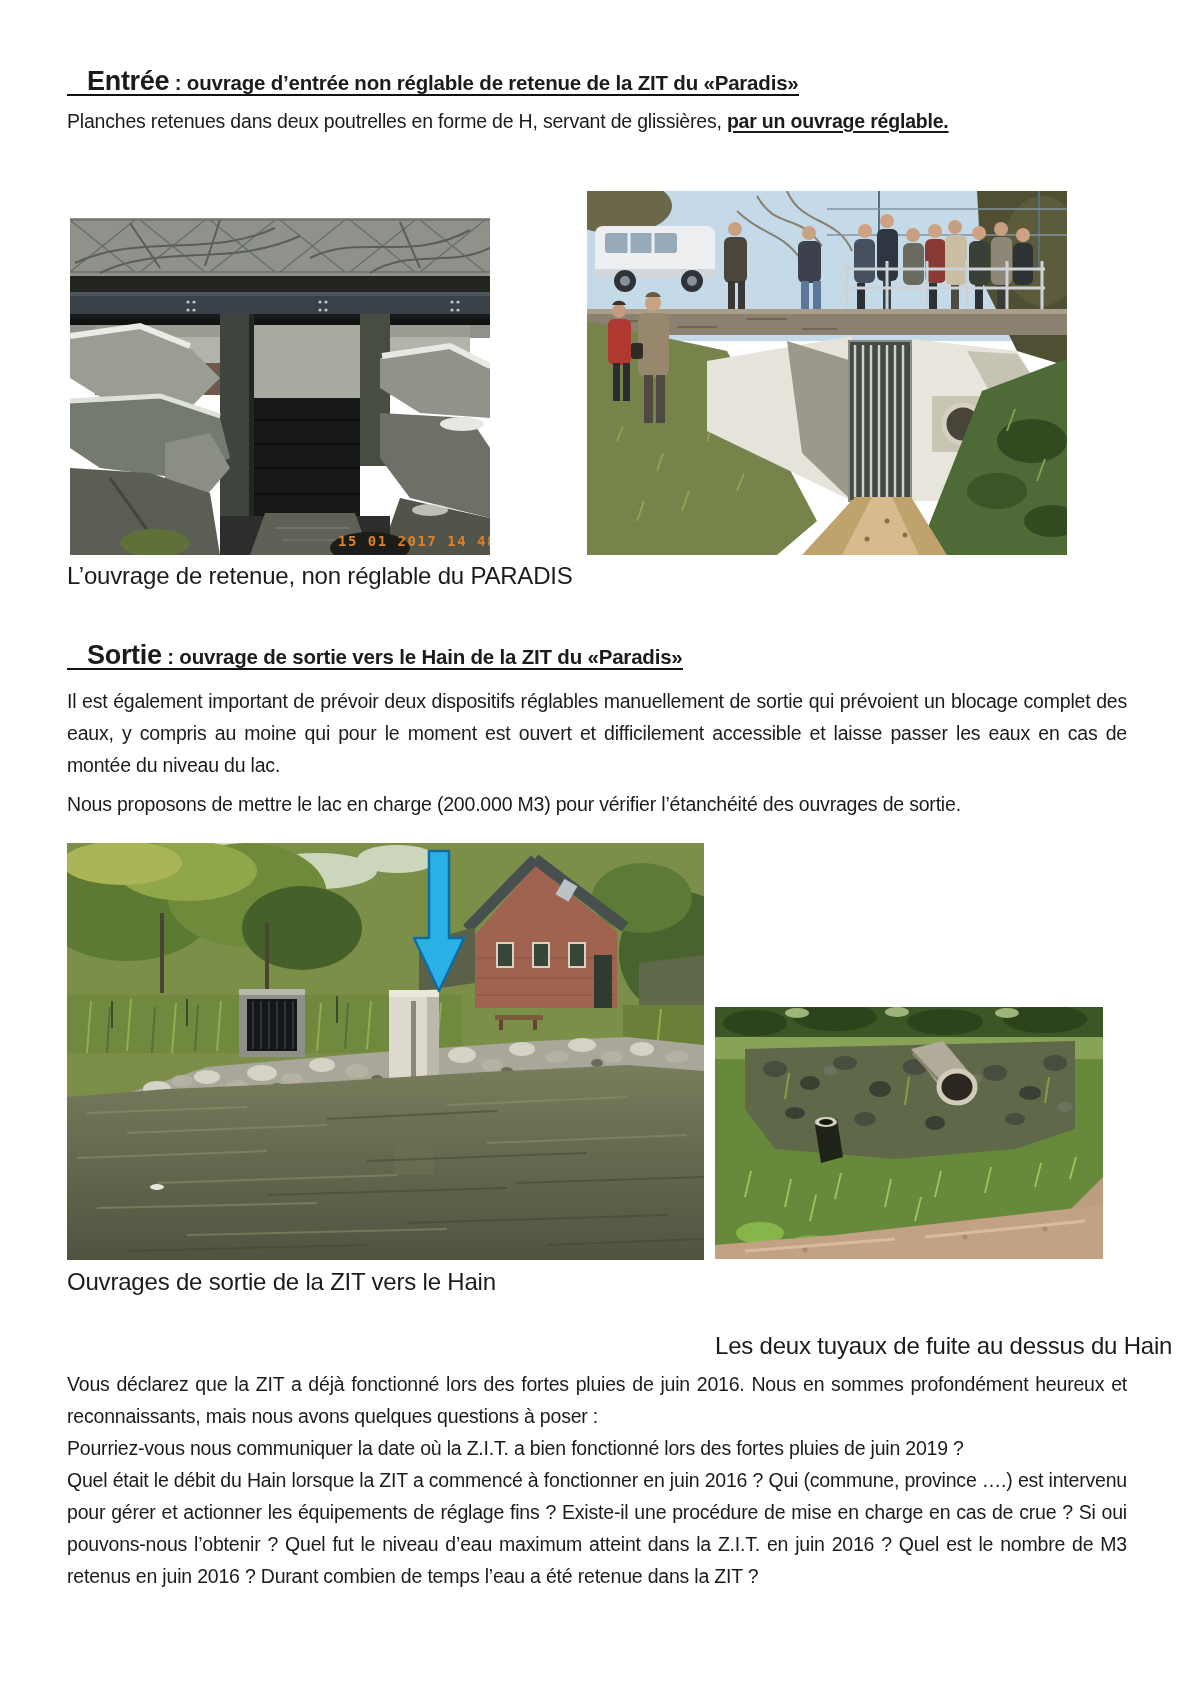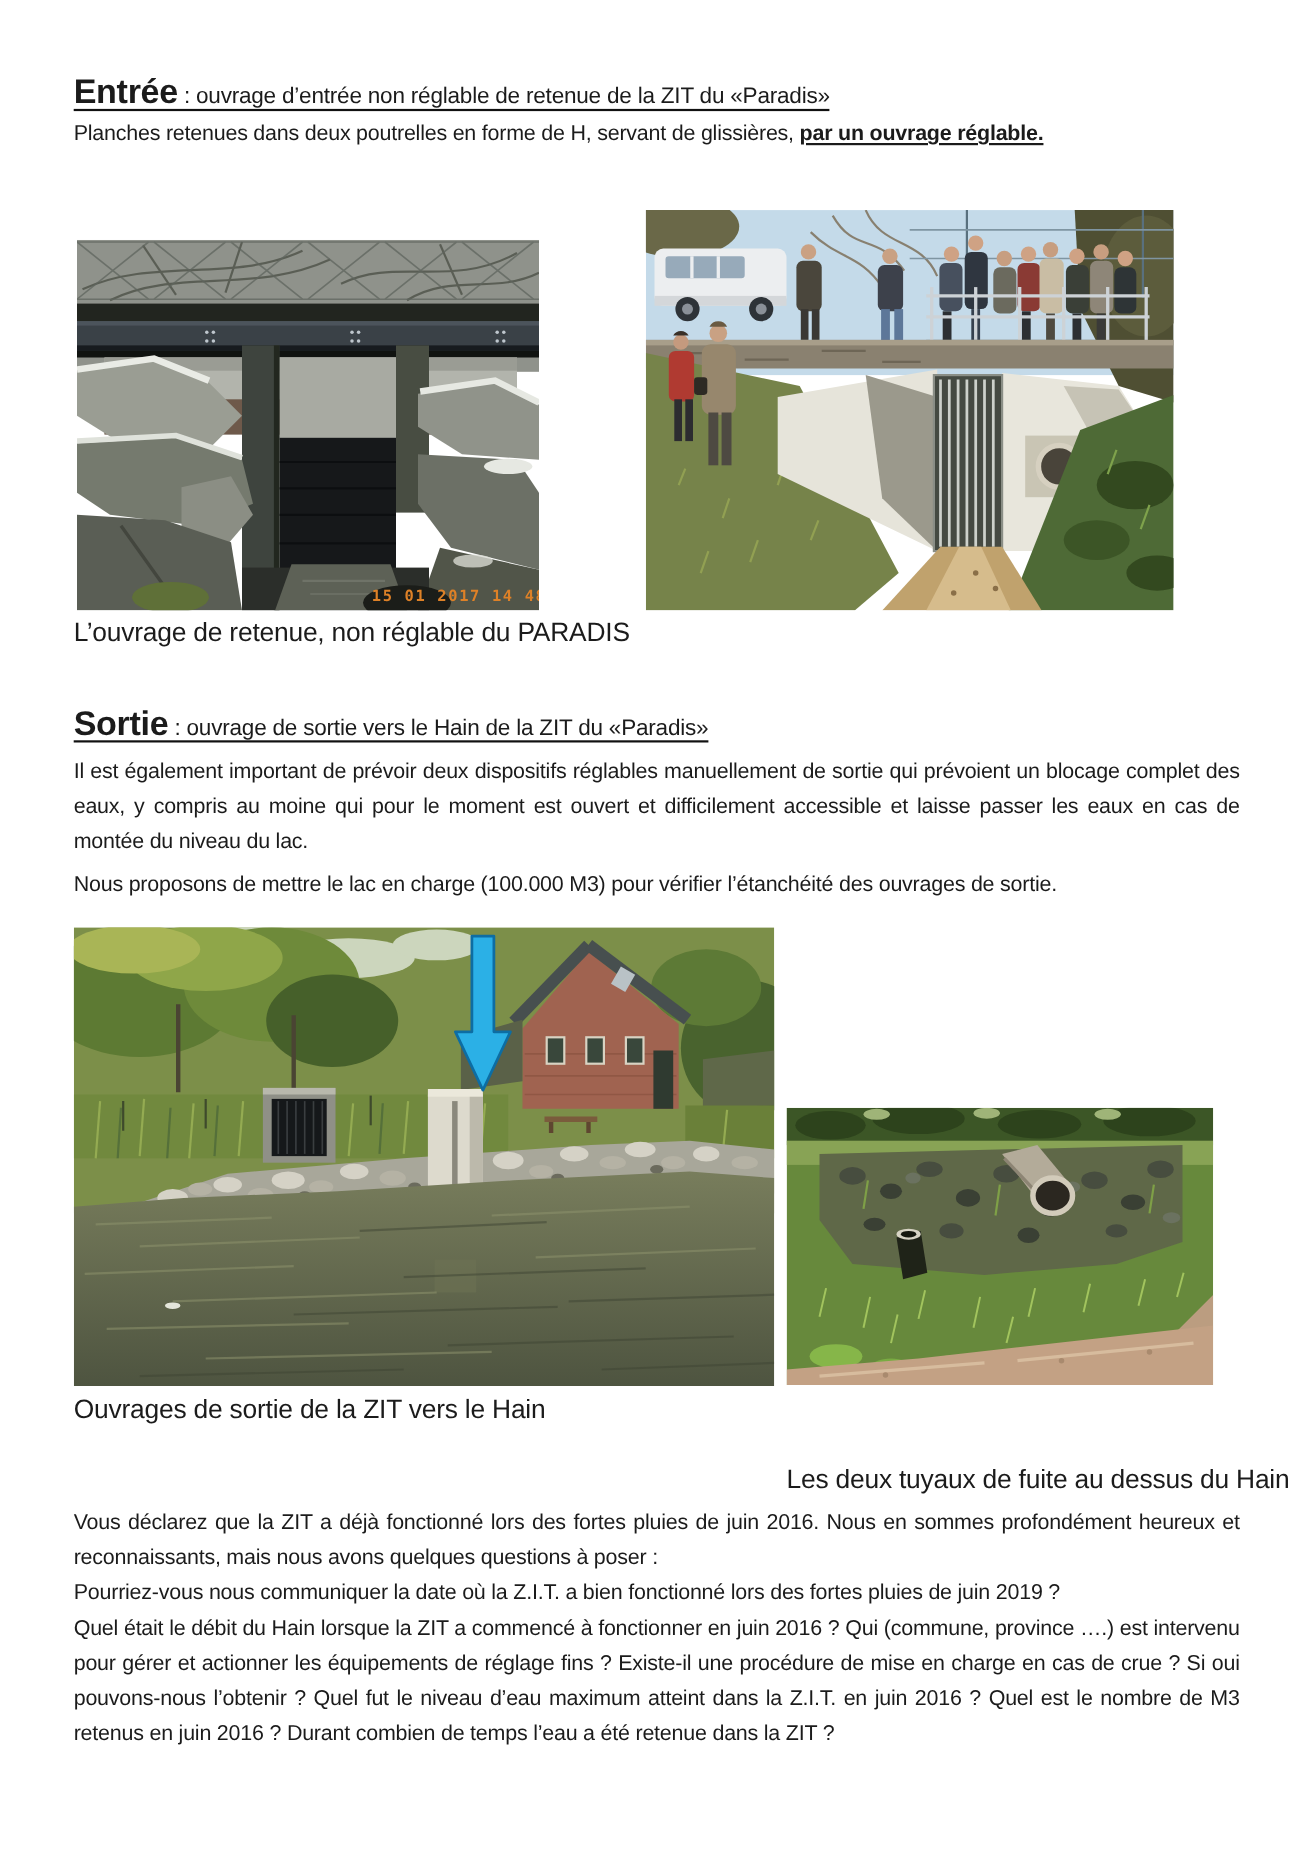--- a/index.html
+++ b/index.html
@@ -4,22 +4,22 @@
 <style>
   html,body{margin:0;padding:0;background:#ffffff;}
   .page{
     position:relative;width:1191px;height:1684px;background:#ffffff;
     font-family:"Liberation Sans","DejaVu Sans",sans-serif;color:#1b1b1b;overflow:hidden;
   }
   .abs{position:absolute;}
   .body-text{font-size:19.5px;line-height:32px;letter-spacing:-0.2px;}
   .just{text-align:justify;}
   .heading{display:inline;border-bottom:2.5px solid #111;padding-bottom:1px;}
-  .h-term{font-size:31px;font-weight:bold;letter-spacing:-0.3px;}
-  .h-rest{font-size:20.5px;font-weight:normal;letter-spacing:-0.2px;}
+  .h-term{font-size:27px;font-weight:bold;letter-spacing:-0.3px;margin-left:20px;}
+  .h-rest{font-size:20.5px;font-weight:bold;letter-spacing:-0.2px;}
   .bold-ul{font-weight:bold;text-decoration:underline;text-decoration-thickness:2px;text-underline-offset:3px;}
   .caption{font-size:24px;letter-spacing:-0.2px;white-space:nowrap;}
   .photo{position:absolute;overflow:hidden;}
   .photo svg{display:block;width:100%;height:100%;}
   p{margin:0;}
 </style>
 </head>
 <body>
 
 <div class="page">
@@ -287,21 +287,21 @@
 
   <div class="abs caption" style="left:67px;top:562px;">L’ouvrage de retenue, non réglable du PARADIS</div>
 
   <div class="abs body-text just" style="left:67px;top:685px;width:1060px;">Il est également important de prévoir deux dispositifs réglables manuellement de sortie qui prévoient un blocage complet des eaux, y compris au moine qui pour le moment est ouvert et difficilement accessible et laisse passer les eaux en cas de montée du niveau du lac.</div>
 
   <div class="abs" style="left:67px;top:640px;width:1060px;">
     <span class="heading">
       <span class="h-term">Sortie</span><span class="h-rest"> : ouvrage de sortie vers le Hain de la ZIT du «Paradis»</span>
     </span>
   </div>
-  <div class="abs body-text" style="left:67px;top:788px;width:1060px;">Nous proposons de mettre le lac en charge (100.000 M3) pour vérifier l’étanchéité des ouvrages de sortie.</div>
+  <div class="abs body-text" style="left:67px;top:788px;width:1060px;">Nous proposons de mettre le lac en charge (200.000 M3) pour vérifier l’étanchéité des ouvrages de sortie.</div>
 
   <div class="photo" style="left:67px;top:843px;width:637px;height:417px;">
     <svg viewBox="0 0 637 417" preserveAspectRatio="none">
       <rect x="0" y="0" width="637" height="260" fill="#7c8f49"></rect>
       <g fill="#ccd6bd">
         <ellipse cx="250" cy="28" rx="60" ry="18"></ellipse>
           <ellipse cx="330" cy="16" rx="40" ry="14"></ellipse>
           <ellipse cx="150" cy="10" rx="50" ry="15"></ellipse>
       </g>
       <g>

